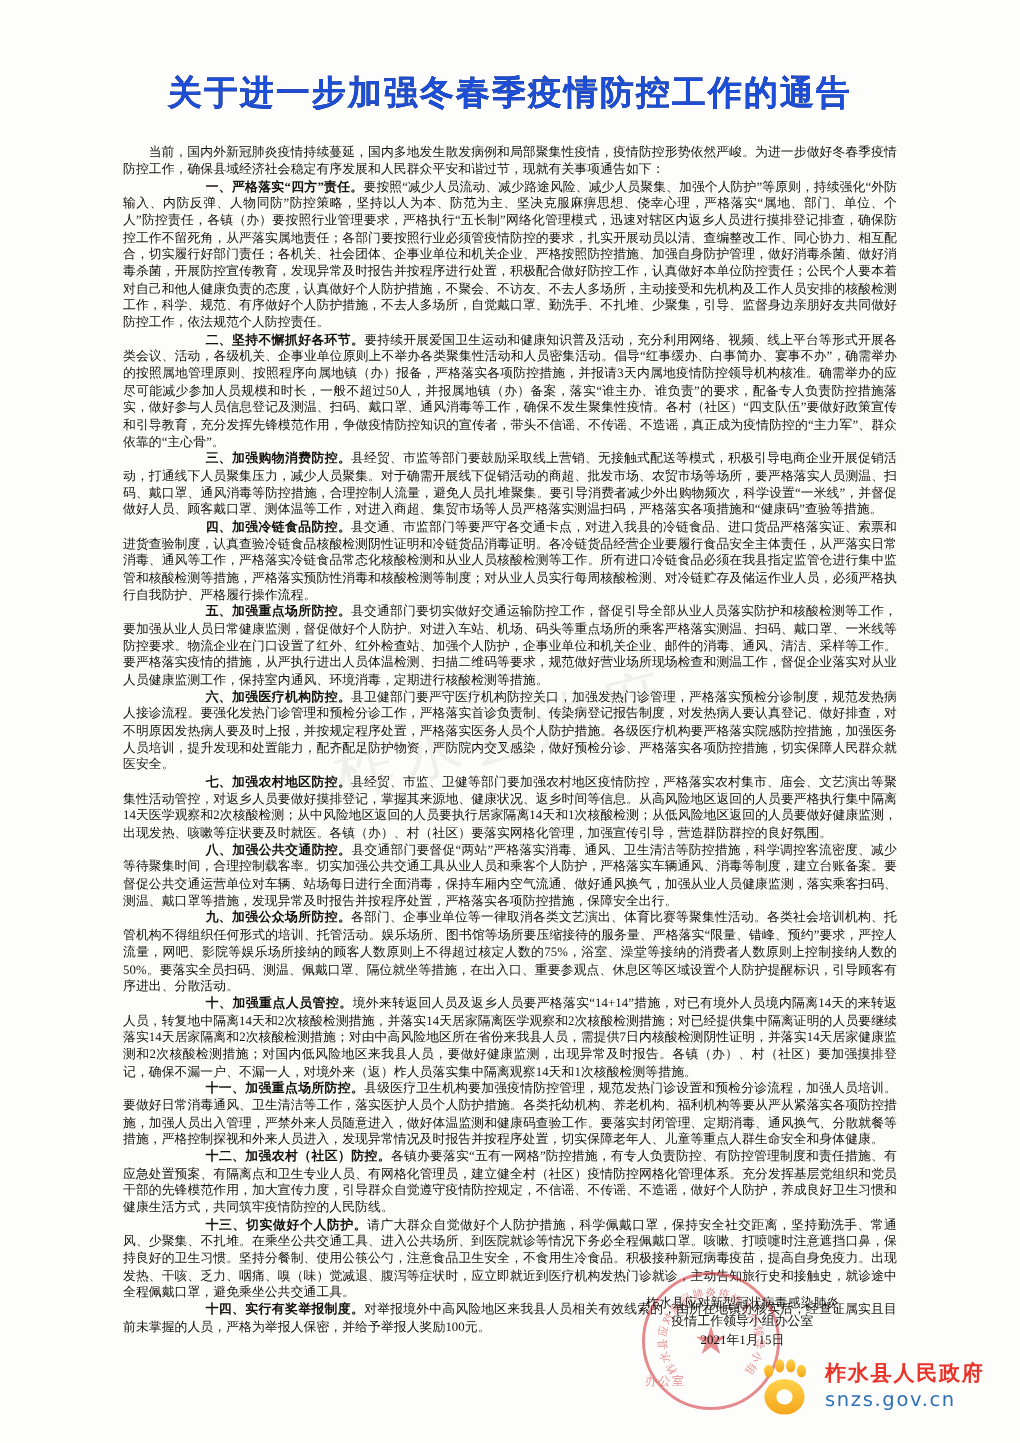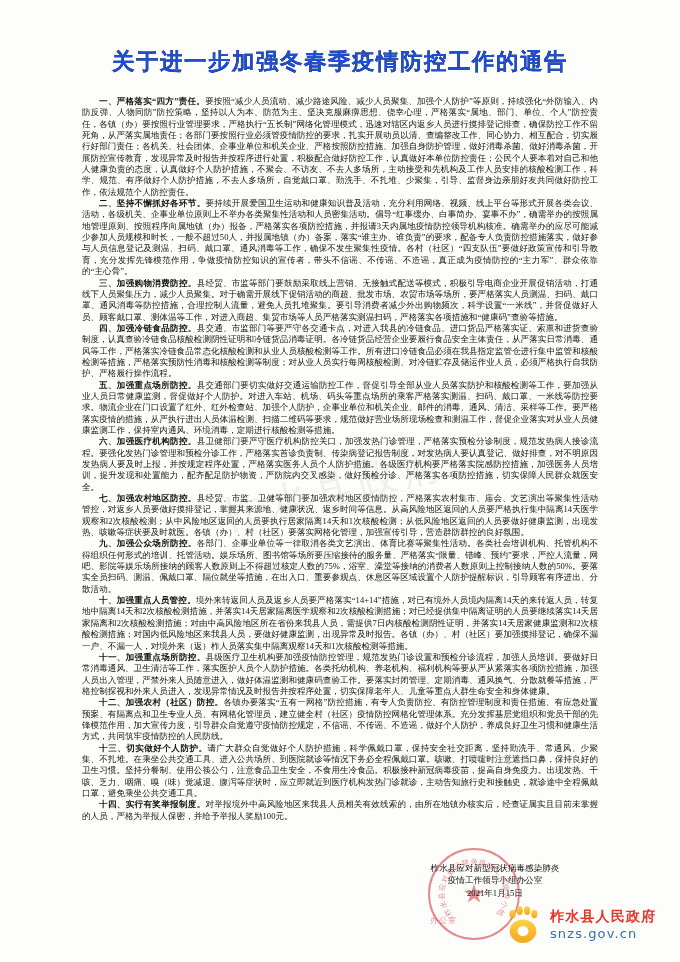--- a/index.html
+++ b/index.html
@@ -64,20 +64,21 @@
     text-align: justify;
     text-justify: inter-ideograph;
     text-indent: 2em;
     letter-spacing: 0.05px;
     color: #16120f;
     font-family: "Liberation Serif", "DejaVu Serif", serif;
   }
   p.para .hd {
     font-weight: bold;
     letter-spacing: 0.2px;
+    margin-left: 38px;
   }
   .signature {
     position: absolute;
     left: 392px;
     top: 862px;
     width: 206px;
     text-align: center;
     font-size: 8.6px;
     line-height: 12.4px;
     color: #16120f;
@@ -168,28 +169,30 @@
 </head>
 <body>
 
 <div class="page">
 
   <div class="watermark">柞水县政府</div>
 
   <div class="doc-title">关于进一步加强冬春季疫情防控工作的通告</div>
 
   <div class="body-area">
+    <p class="para">当前，国内外新冠肺炎疫情持续蔓延，国内多地发生散发病例和局部聚集性疫情，疫情防控形势依然严峻。为进一步做好冬春季疫情防控工作，确保县域经济社会稳定有序发展和人民群众平安和谐过节，现就有关事项通告如下：</p>
 
     <p class="para"><span class="hd">一、严格落实“四方”责任。</span><span>要按照“减少人员流动、减少路途风险、减少人员聚集、加强个人防护”等原则，持续强化“外防输入、内防反弹、人物同防”防控策略，坚持以人为本、防范为主、坚决克服麻痹思想、侥幸心理，严格落实“属地、部门、单位、个人”防控责任，各镇（办）要按照行业管理要求，严格执行“五长制”网络化管理模式，迅速对辖区内返乡人员进行摸排登记排查，确保防控工作不留死角，从严落实属地责任；各部门要按照行业必须管疫情防控的要求，扎实开展动员以清、查编整改工作、同心协力、相互配合，切实履行好部门责任；各机关、社会团体、企事业单位和机关企业、严格按照防控措施、加强自身防护管理，做好消毒杀菌、做好消毒杀菌，开展防控宣传教育，发现异常及时报告并按程序进行处置，积极配合做好防控工作，认真做好本单位防控责任；公民个人要本着对自己和他人健康负责的态度，认真做好个人防护措施，不聚会、不访友、不去人多场所，主动接受和先机构及工作人员安排的核酸检测工作，科学、规范、有序做好个人防护措施，不去人多场所，自觉戴口罩、勤洗手、不扎堆、少聚集，引导、监督身边亲朋好友共同做好防控工作，依法规范个人防控责任。</span></p>
     <p class="para"><span class="hd">二、坚持不懈抓好各环节。</span><span>要持续开展爱国卫生运动和健康知识普及活动，充分利用网络、视频、线上平台等形式开展各类会议、活动，各级机关、企事业单位原则上不举办各类聚集性活动和人员密集活动。倡导“红事缓办、白事简办、宴事不办”，确需举办的按照属地管理原则、按照程序向属地镇（办）报备，严格落实各项防控措施，并报请3天内属地疫情防控领导机构核准。确需举办的应尽可能减少参加人员规模和时长，一般不超过50人，并报属地镇（办）备案，落实“谁主办、谁负责”的要求，配备专人负责防控措施落实，做好参与人员信息登记及测温、扫码、戴口罩、通风消毒等工作，确保不发生聚集性疫情。各村（社区）“四支队伍”要做好政策宣传和引导教育，充分发挥先锋模范作用，争做疫情防控知识的宣传者，带头不信谣、不传谣、不造谣，真正成为疫情防控的“主力军”、群众依靠的“主心骨”。</span></p>
     <p class="para"><span class="hd">三、加强购物消费防控。</span><span>县经贸、市监等部门要鼓励采取线上营销、无接触式配送等模式，积极引导电商企业开展促销活动，打通线下人员聚集压力，减少人员聚集。对于确需开展线下促销活动的商超、批发市场、农贸市场等场所，要严格落实人员测温、扫码、戴口罩、通风消毒等防控措施，合理控制人流量，避免人员扎堆聚集。要引导消费者减少外出购物频次，科学设置“一米线”，并督促做好人员、顾客戴口罩、测体温等工作，对进入商超、集贸市场等人员严格落实测温扫码，严格落实各项措施和“健康码”查验等措施。</span></p>
     <p class="para"><span class="hd">四、加强冷链食品防控。</span><span>县交通、市监部门等要严守各交通卡点，对进入我县的冷链食品、进口货品严格落实证、索票和进货查验制度，认真查验冷链食品核酸检测阴性证明和冷链货品消毒证明。各冷链货品经营企业要履行食品安全主体责任，从严落实日常消毒、通风等工作，严格落实冷链食品常态化核酸检测和从业人员核酸检测等工作。所有进口冷链食品必须在我县指定监管仓进行集中监管和核酸检测等措施，严格落实预防性消毒和核酸检测等制度；对从业人员实行每周核酸检测、对冷链贮存及储运作业人员，必须严格执行自我防护、严格履行操作流程。</span></p>
     <p class="para"><span class="hd">五、加强重点场所防控。</span><span>县交通部门要切实做好交通运输防控工作，督促引导全部从业人员落实防护和核酸检测等工作，要加强从业人员日常健康监测，督促做好个人防护。对进入车站、机场、码头等重点场所的乘客严格落实测温、扫码、戴口罩、一米线等防控要求。物流企业在门口设置了红外、红外检查站、加强个人防护，企事业单位和机关企业、邮件的消毒、通风、清洁、采样等工作。要严格落实疫情的措施，从严执行进出人员体温检测、扫描二维码等要求，规范做好营业场所现场检查和测温工作，督促企业落实对从业人员健康监测工作，保持室内通风、环境消毒，定期进行核酸检测等措施。</span></p>
     <p class="para"><span class="hd">六、加强医疗机构防控。</span><span>县卫健部门要严守医疗机构防控关口，加强发热门诊管理，严格落实预检分诊制度，规范发热病人接诊流程。要强化发热门诊管理和预检分诊工作，严格落实首诊负责制、传染病登记报告制度，对发热病人要认真登记、做好排查，对不明原因发热病人要及时上报，并按规定程序处置，严格落实医务人员个人防护措施。各级医疗机构要严格落实院感防控措施，加强医务人员培训，提升发现和处置能力，配齐配足防护物资，严防院内交叉感染，做好预检分诊、严格落实各项防控措施，切实保障人民群众就医安全。</span></p>
     <p class="para"><span class="hd">七、加强农村地区防控。</span><span>县经贸、市监、卫健等部门要加强农村地区疫情防控，严格落实农村集市、庙会、文艺演出等聚集性活动管控，对返乡人员要做好摸排登记，掌握其来源地、健康状况、返乡时间等信息。从高风险地区返回的人员要严格执行集中隔离14天医学观察和2次核酸检测；从中风险地区返回的人员要执行居家隔离14天和1次核酸检测；从低风险地区返回的人员要做好健康监测，出现发热、咳嗽等症状要及时就医。各镇（办）、村（社区）要落实网格化管理，加强宣传引导，营造群防群控的良好氛围。</span></p>
+    <p class="para"><span class="hd">八、加强公共交通防控。</span><span>县交通部门要督促“两站”严格落实消毒、通风、卫生清洁等防控措施，科学调控客流密度、减少等待聚集时间，合理控制载客率。切实加强公共交通工具从业人员和乘客个人防护，严格落实车辆通风、消毒等制度，建立台账备案。要督促公共交通运营单位对车辆、站场每日进行全面消毒，保持车厢内空气流通、做好通风换气，加强从业人员健康监测，落实乘客扫码、测温、戴口罩等措施，发现异常及时报告并按程序处置，严格落实各项防控措施，保障安全出行。</span></p>
     <p class="para"><span class="hd">九、加强公众场所防控。</span><span>各部门、企事业单位等一律取消各类文艺演出、体育比赛等聚集性活动。各类社会培训机构、托管机构不得组织任何形式的培训、托管活动。娱乐场所、图书馆等场所要压缩接待的服务量、严格落实“限量、错峰、预约”要求，严控人流量，网吧、影院等娱乐场所接纳的顾客人数原则上不得超过核定人数的75%，浴室、澡堂等接纳的消费者人数原则上控制接纳人数的50%。要落实全员扫码、测温、佩戴口罩、隔位就坐等措施，在出入口、重要参观点、休息区等区域设置个人防护提醒标识，引导顾客有序进出、分散活动。</span></p>
     <p class="para"><span class="hd">十、加强重点人员管控。</span><span>境外来转返回人员及返乡人员要严格落实“14+14”措施，对已有境外人员境内隔离14天的来转返人员，转复地中隔离14天和2次核酸检测措施，并落实14天居家隔离医学观察和2次核酸检测措施；对已经提供集中隔离证明的人员要继续落实14天居家隔离和2次核酸检测措施；对由中高风险地区所在省份来我县人员，需提供7日内核酸检测阴性证明，并落实14天居家健康监测和2次核酸检测措施；对国内低风险地区来我县人员，要做好健康监测，出现异常及时报告。各镇（办）、村（社区）要加强摸排登记，确保不漏一户、不漏一人，对境外来（返）柞人员落实集中隔离观察14天和1次核酸检测等措施。</span></p>
     <p class="para"><span class="hd">十一、加强重点场所防控。</span><span>县级医疗卫生机构要加强疫情防控管理，规范发热门诊设置和预检分诊流程，加强人员培训。要做好日常消毒通风、卫生清洁等工作，落实医护人员个人防护措施。各类托幼机构、养老机构、福利机构等要从严从紧落实各项防控措施，加强人员出入管理，严禁外来人员随意进入，做好体温监测和健康码查验工作。要落实封闭管理、定期消毒、通风换气、分散就餐等措施，严格控制探视和外来人员进入，发现异常情况及时报告并按程序处置，切实保障老年人、儿童等重点人群生命安全和身体健康。</span></p>
     <p class="para"><span class="hd">十二、加强农村（社区）防控。</span><span>各镇办要落实“五有一网格”防控措施，有专人负责防控、有防控管理制度和责任措施、有应急处置预案、有隔离点和卫生专业人员、有网格化管理员，建立健全村（社区）疫情防控网格化管理体系。充分发挥基层党组织和党员干部的先锋模范作用，加大宣传力度，引导群众自觉遵守疫情防控规定，不信谣、不传谣、不造谣，做好个人防护，养成良好卫生习惯和健康生活方式，共同筑牢疫情防控的人民防线。</span></p>
     <p class="para"><span class="hd">十三、切实做好个人防护。</span><span>请广大群众自觉做好个人防护措施，科学佩戴口罩，保持安全社交距离，坚持勤洗手、常通风、少聚集、不扎堆。在乘坐公共交通工具、进入公共场所、到医院就诊等情况下务必全程佩戴口罩。咳嗽、打喷嚏时注意遮挡口鼻，保持良好的卫生习惯。坚持分餐制、使用公筷公勺，注意食品卫生安全，不食用生冷食品。积极接种新冠病毒疫苗，提高自身免疫力。出现发热、干咳、乏力、咽痛、嗅（味）觉减退、腹泻等症状时，应立即就近到医疗机构发热门诊就诊，主动告知旅行史和接触史，就诊途中全程佩戴口罩，避免乘坐公共交通工具。</span></p>
     <p class="para"><span class="hd">十四、实行有奖举报制度。</span><span>对举报境外中高风险地区来我县人员相关有效线索的，由所在地镇办核实后，经查证属实且目前未掌握的人员，严格为举报人保密，并给予举报人奖励100元。</span></p>
   </div>
 
   <div class="seal">
     <div class="seal-arc">

